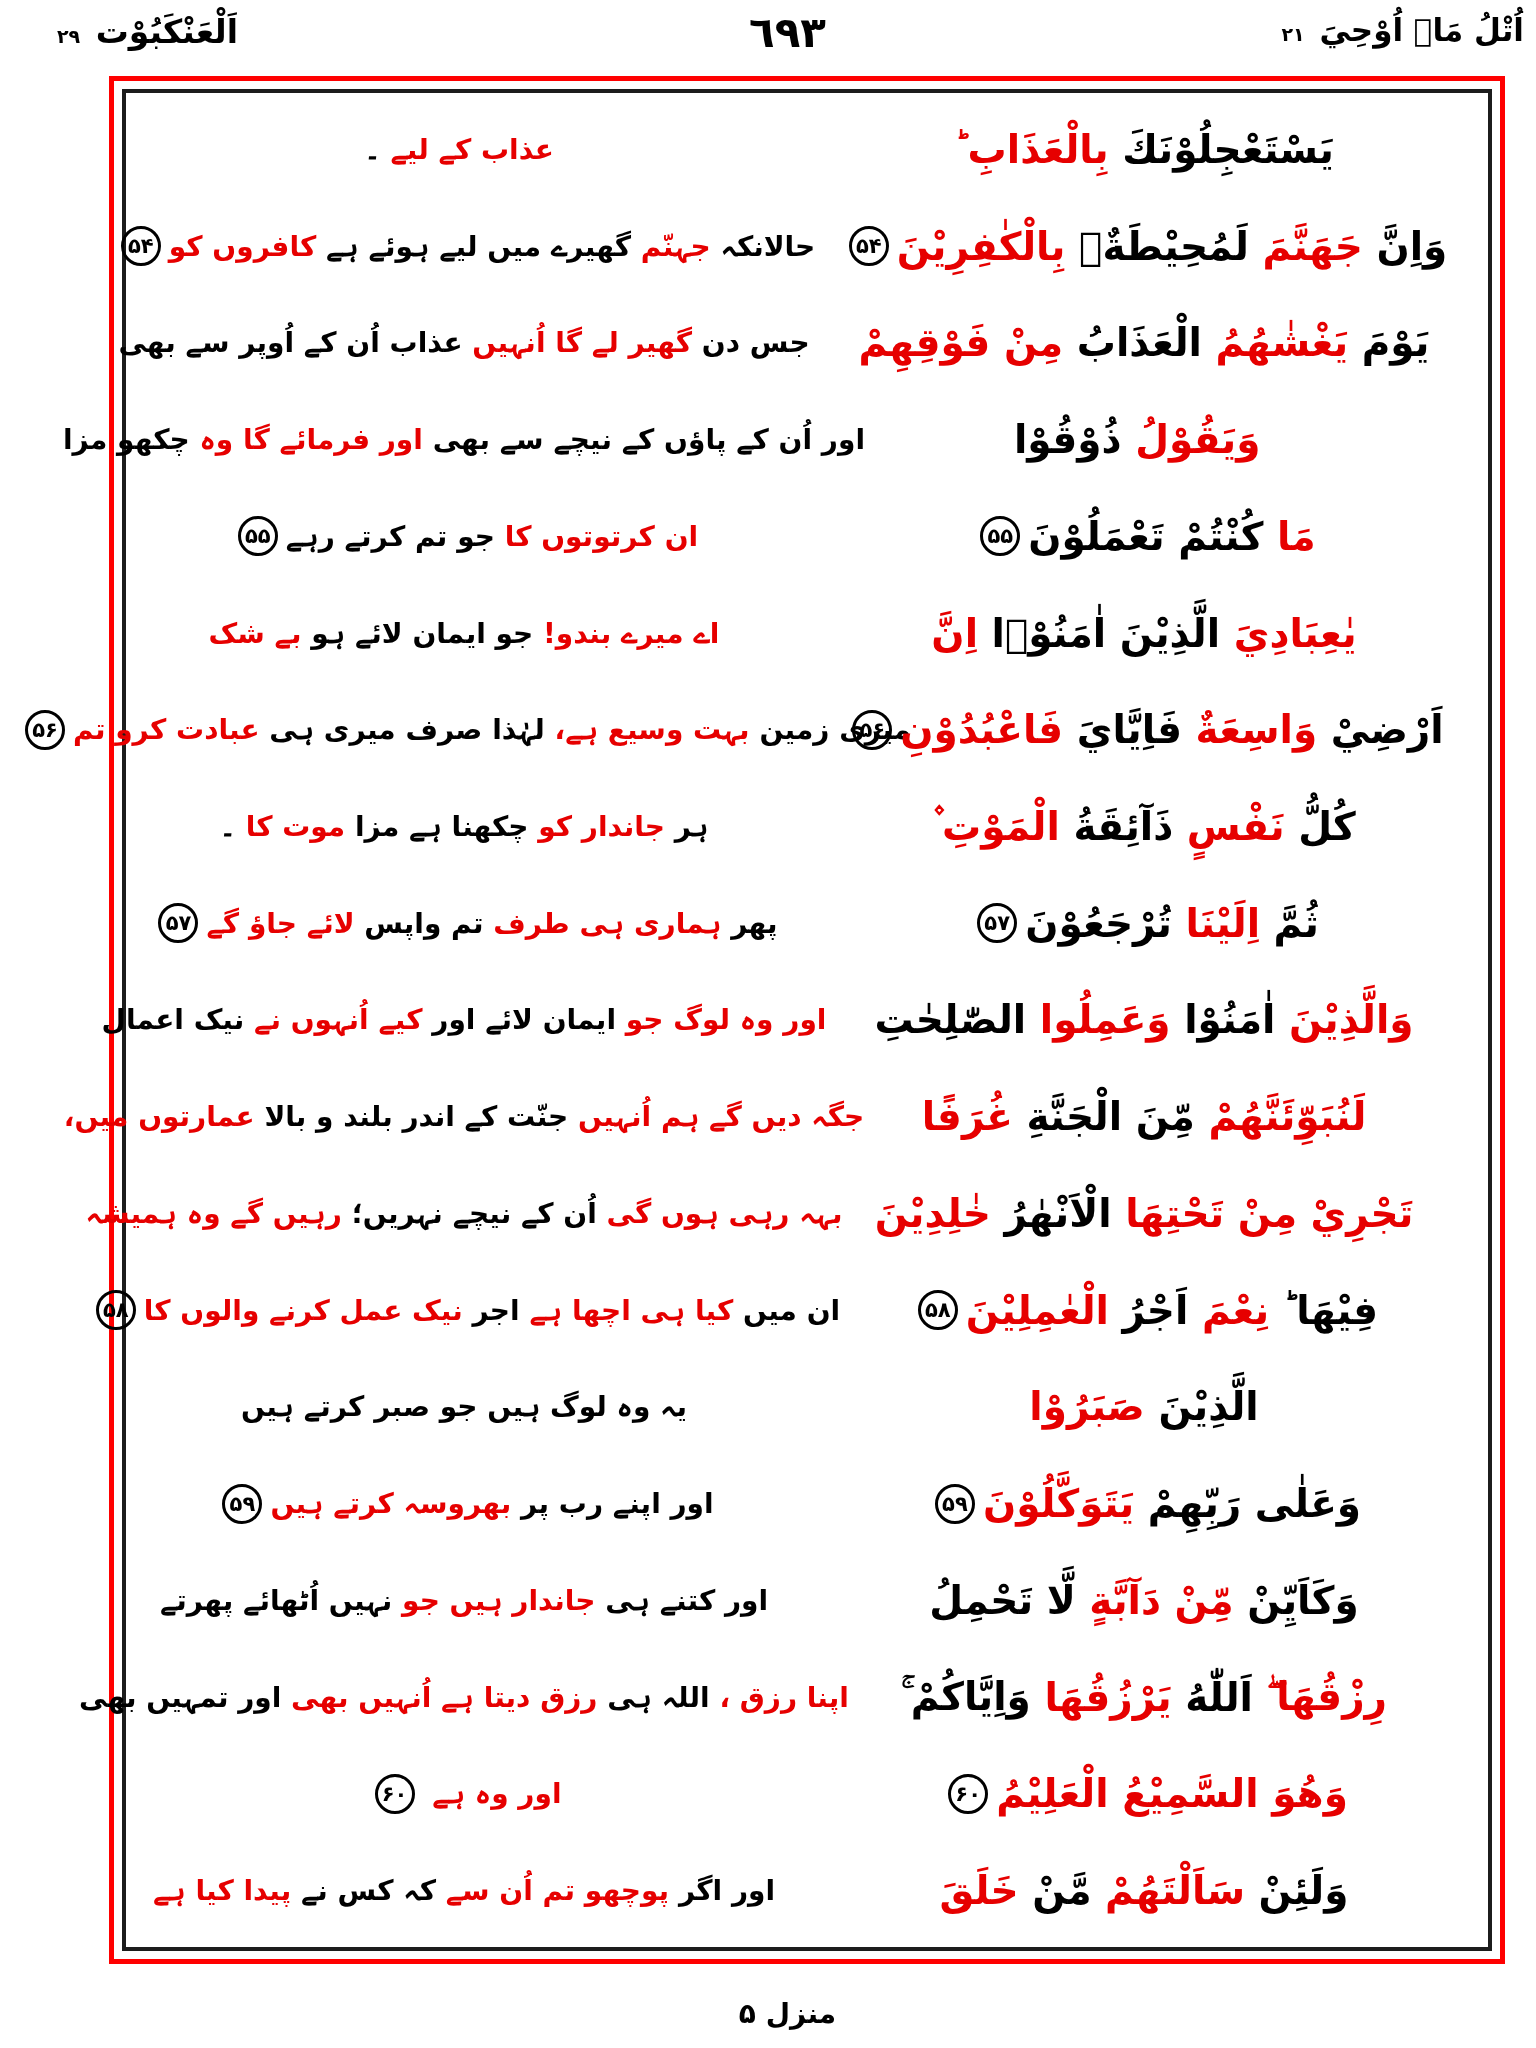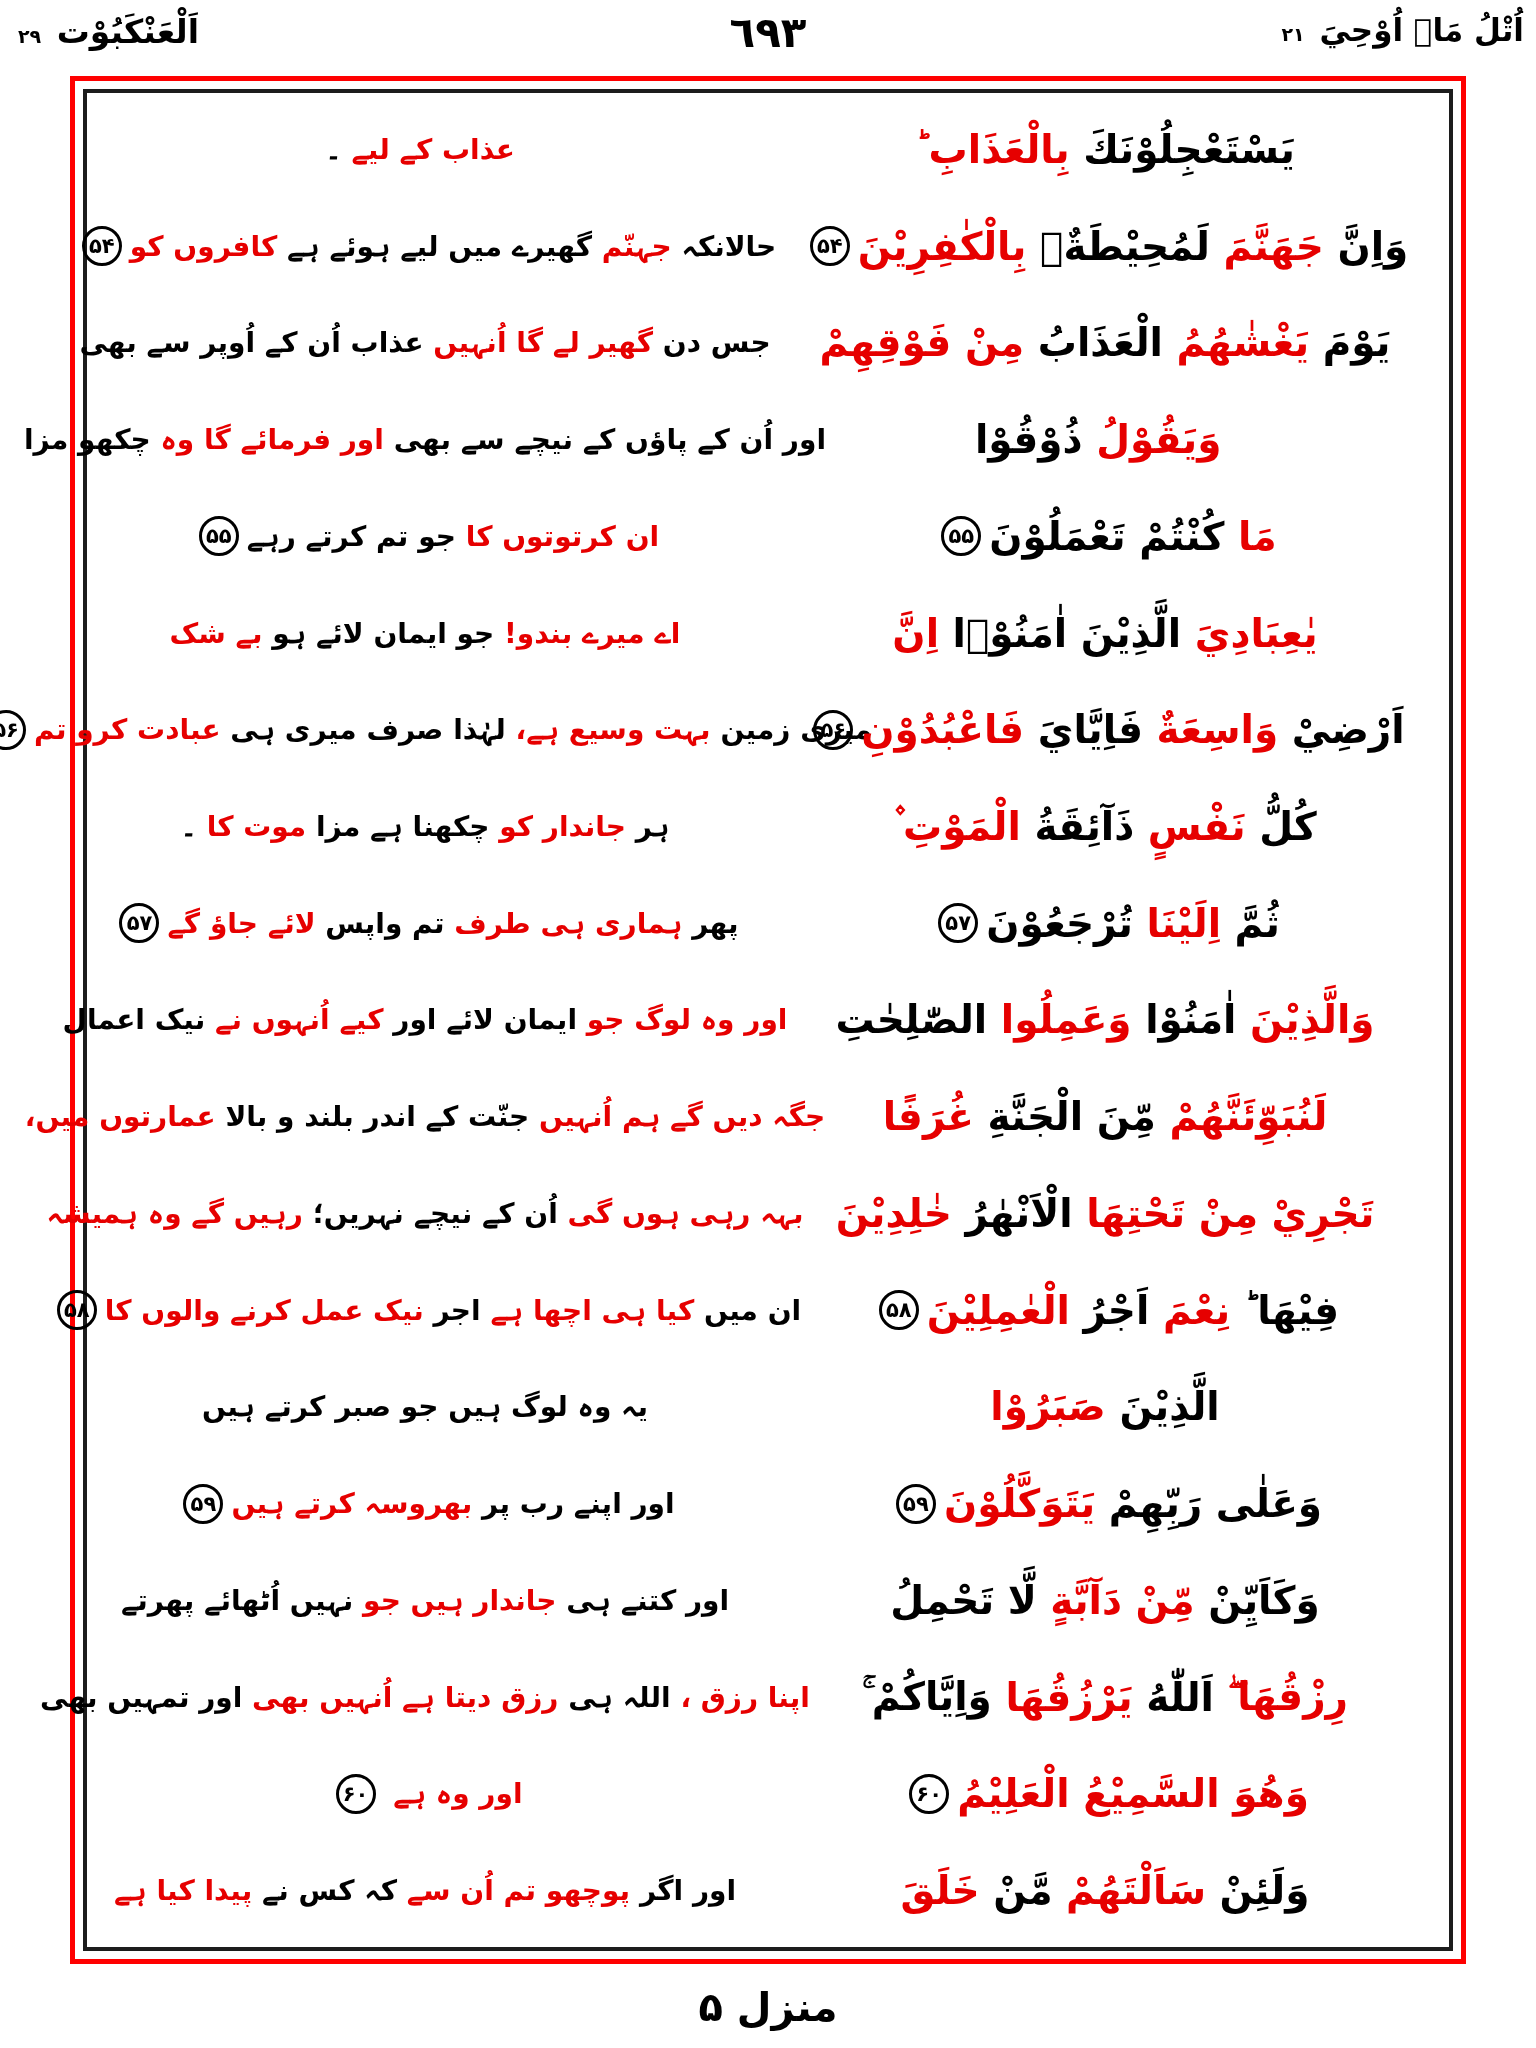--- a/index.html
+++ b/index.html
@@ -7,21 +7,21 @@
     --ink:#000000;
     --border-red:#ff0000;
     --border-black:#1c1c1c;
   }
   *{margin:0;padding:0;box-sizing:border-box;}
   html,body{background:#ffffff;}
   body{
     width:1536px;height:2048px;position:relative;overflow:hidden;
     font-family:"DejaVu Sans","Liberation Sans",sans-serif;color:var(--ink);
   }
-  .page{position:absolute;inset:0;}
+  .page{position:absolute;inset:0;margin-left:39px;}
 
   
   .hdr-surah{
     position:absolute;top:12px;left:18px;direction:rtl;
     font-size:33px;font-weight:bold;white-space:nowrap;
   }
   .hdr-surah .small,.hdr-juz .small{font-size:19px;font-weight:bold;margin-right:4px;}
   .hdr-page{
     position:absolute;top:8px;left:50%;transform:translateX(-50%);
     font-size:42px;font-weight:bold;letter-spacing:2px;
@@ -62,21 +62,21 @@
     display:inline-flex;align-items:center;justify-content:center;
     min-width:40px;height:40px;margin:0 8px;
     border:3px solid var(--ink);border-radius:50%;
     font-size:21px;font-weight:bold;color:var(--ink);
     direction:rtl;flex:none;
   }
 
   
   .footer{
     position:absolute;bottom:18px;left:50%;transform:translateX(-50%);
-    direction:rtl;font-size:40px;font-weight:bold;white-space:nowrap;
+    direction:rtl;font-size:28px;font-weight:bold;white-space:nowrap;
   }
 </style>
 </head>
 <body>
 
 <div class="page">
 
   <div class="hdr-surah">
     <span>اَلْعَنْكَبُوْت</span>
     <span class="small">٢٩</span>

